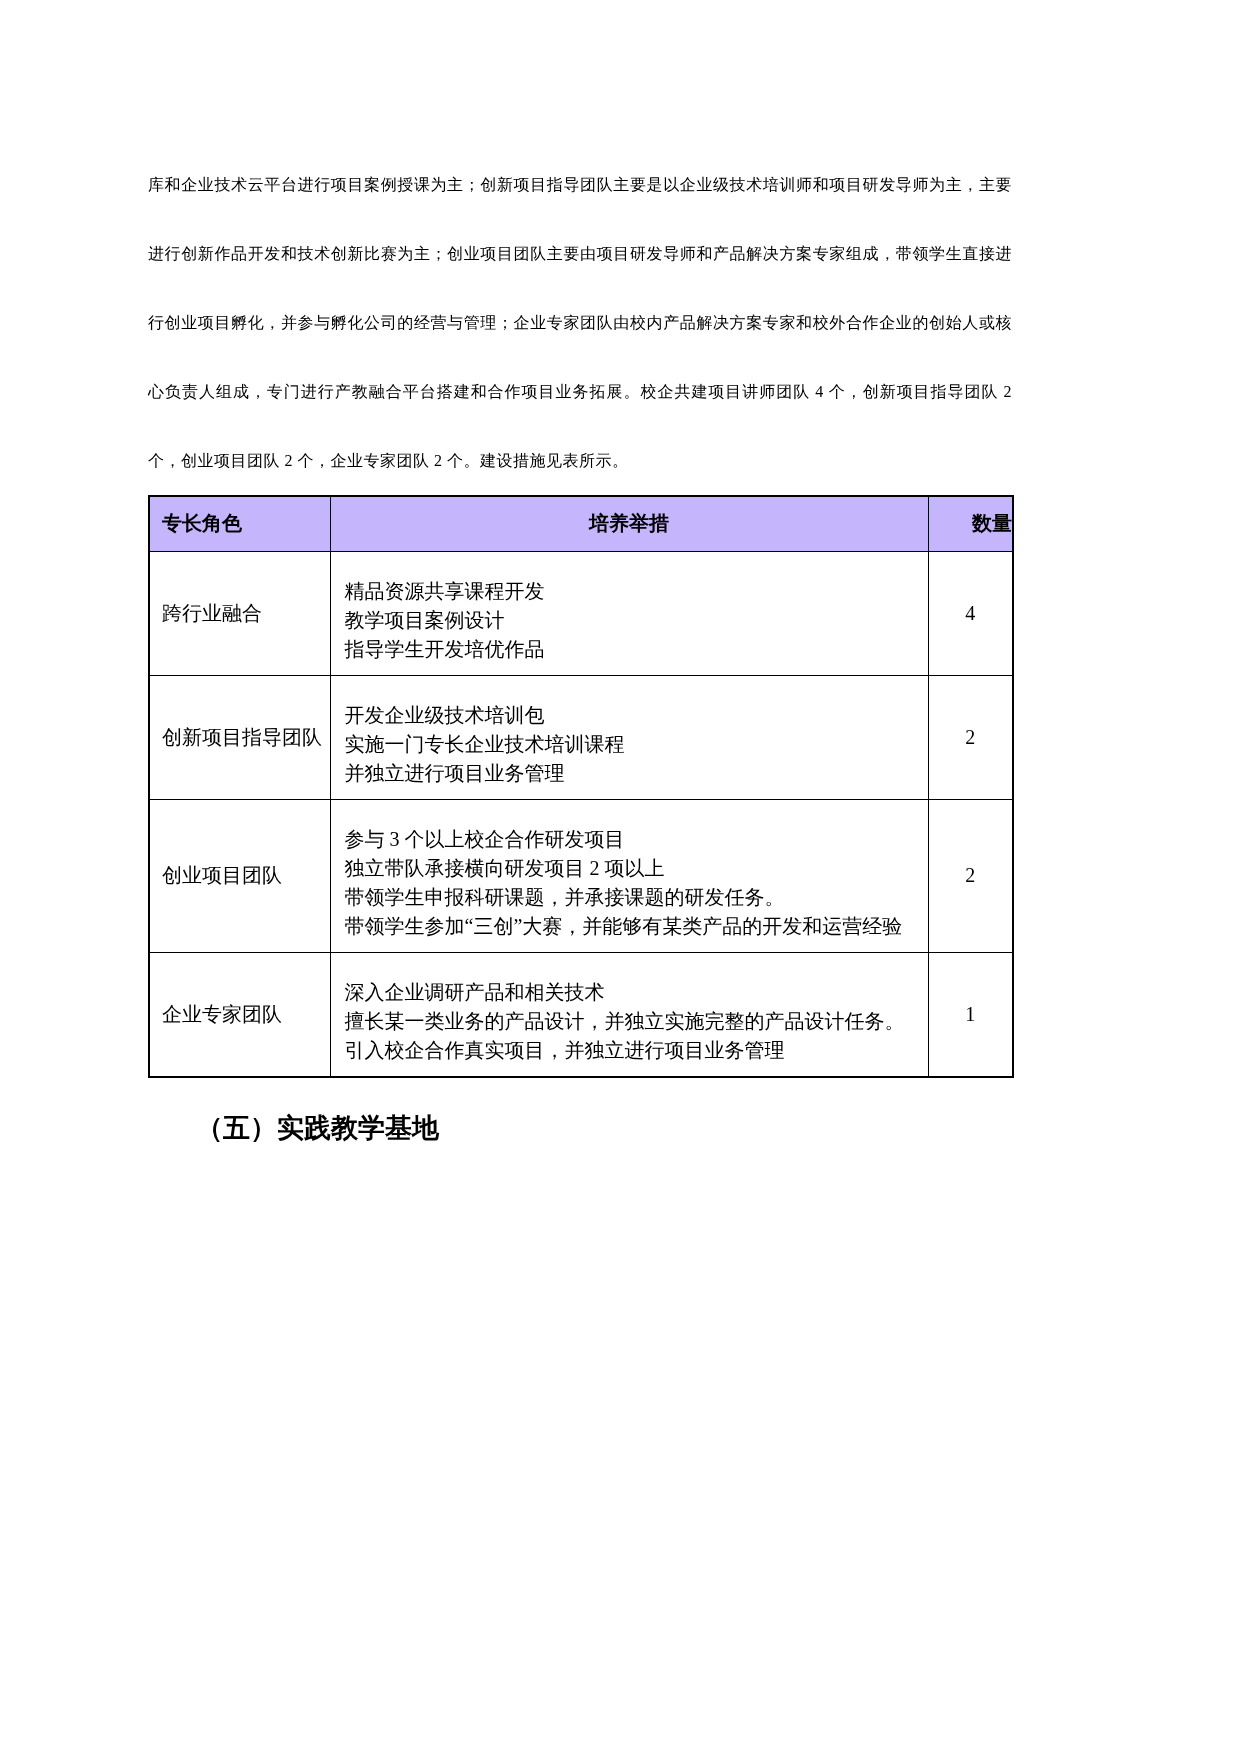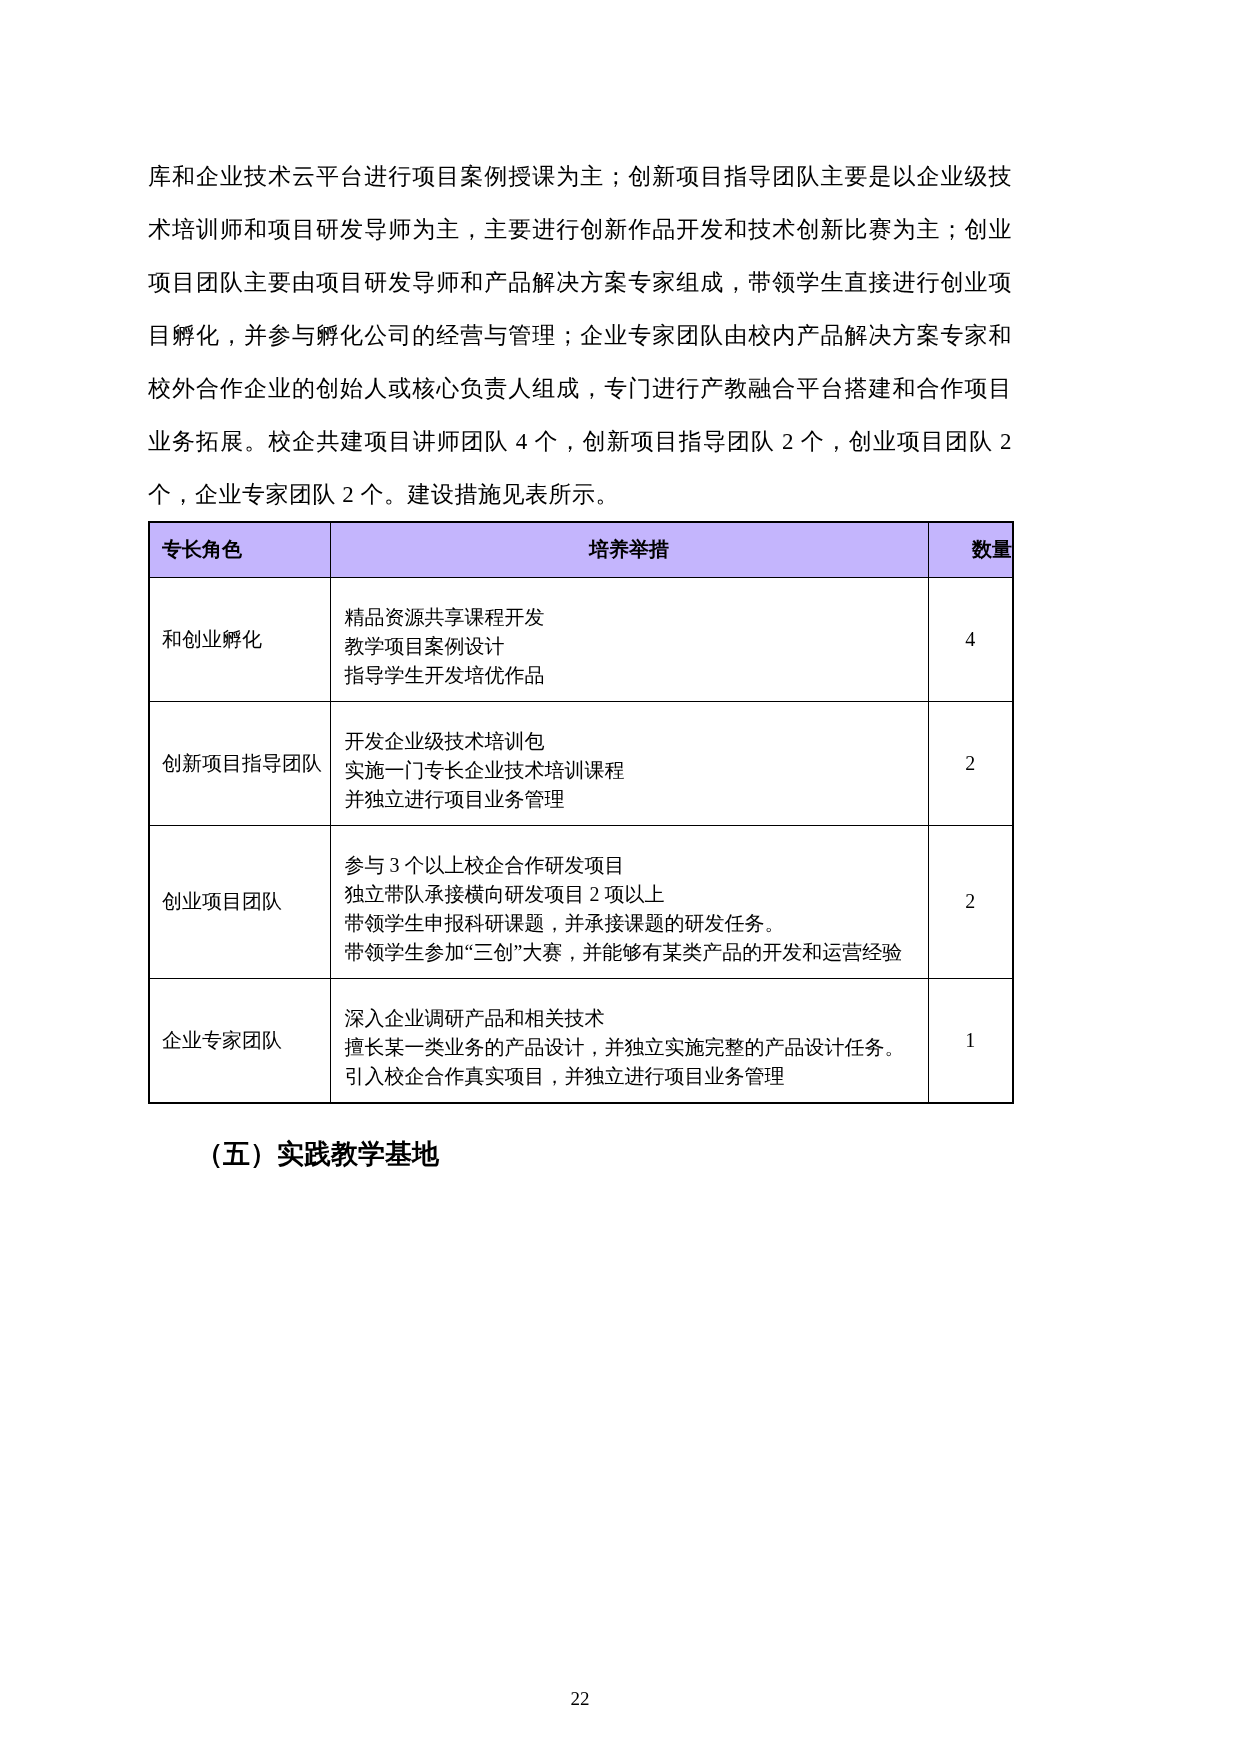--- a/index.html
+++ b/index.html
@@ -17,22 +17,22 @@
     height: 1753px;
     overflow: hidden;
   }
   .content {
     position: absolute;
     left: 148px;
     top: 150px;
     width: 864px;
   }
   .body-para {
-    font-size: 23px;
-    line-height: 53px;
+    font-size: 16px;
+    line-height: 69px;
     text-align: justify;
     text-justify: inter-ideograph;
     letter-spacing: 0.5px;
   }
   .table-caption {
     margin-top: 26px;
     margin-bottom: 16px;
     text-align: center;
     font-weight: bold;
     font-size: 21px;
@@ -116,21 +116,21 @@
       </colgroup>
       <thead>
         <tr>
           <th class="h-role">专长角色</th>
           <th class="h-measures">培养举措</th>
           <th class="h-count">数量</th>
         </tr>
       </thead>
       <tbody>
         <tr>
-          <td class="role">和创业孵化</td>
+          <td class="role">跨行业融合</td>
           <td class="measures">精品资源共享课程开发
 教学项目案例设计
 指导学生开发培优作品</td>
           <td class="count">4</td>
         </tr>
         <tr>
           <td class="role">创新项目指导团队</td>
           <td class="measures">开发企业级技术培训包
 实施一门专长企业技术培训课程
 并独立进行项目业务管理</td>
@@ -152,14 +152,13 @@
           <td class="count">1</td>
         </tr>
       </tbody>
     </table>
 
     <h2 class="section-heading">（五）实践教学基地</h2>
 
 
   </div>
 
-  <div class="page-number">22</div>
 </div>
 
 </body></html>

